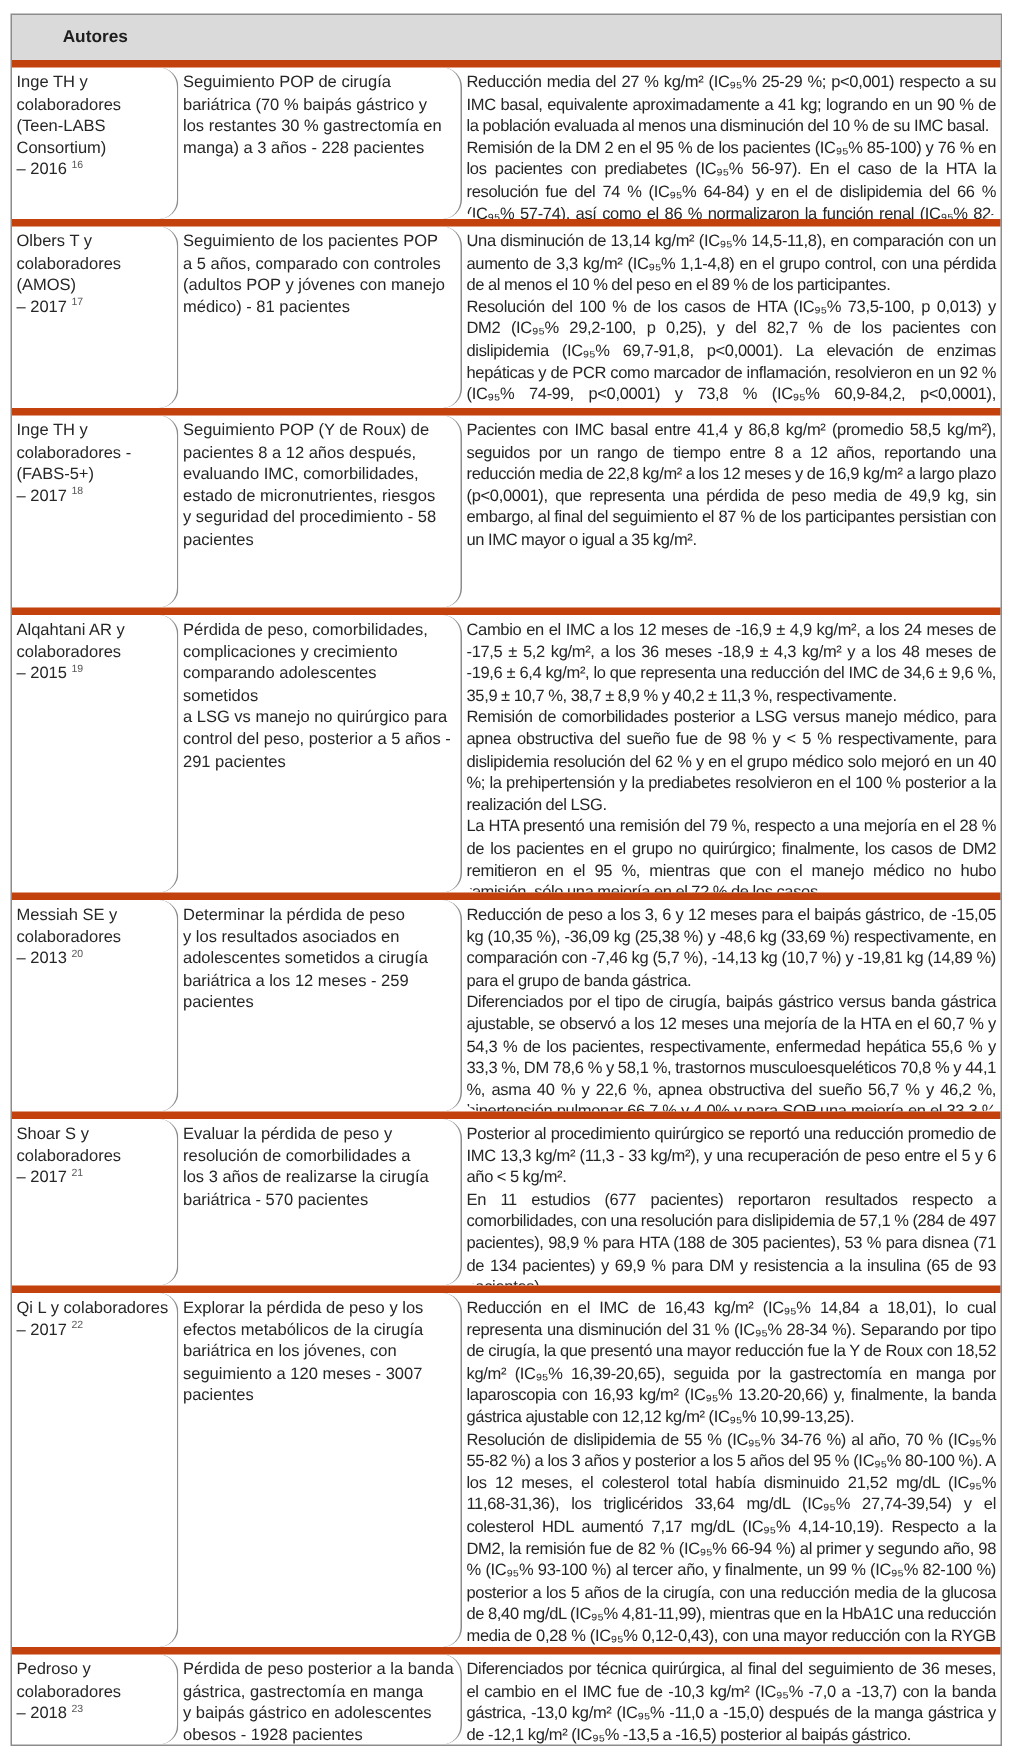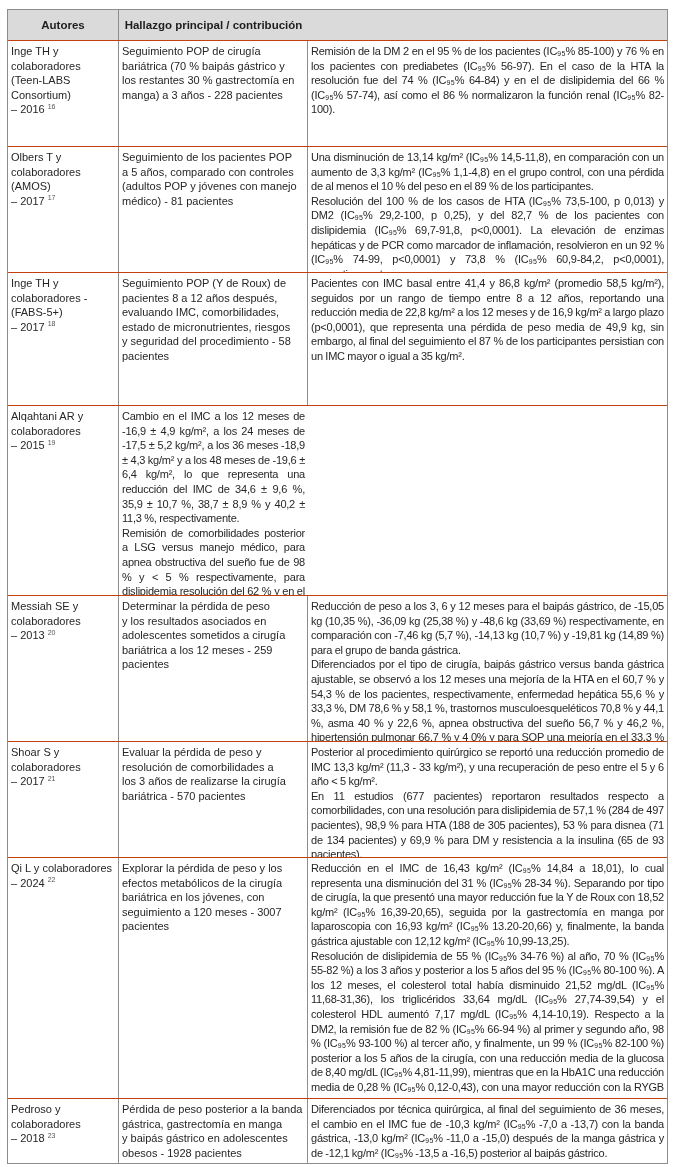--- a/index.html
+++ b/index.html
@@ -19,35 +19,36 @@
       position: absolute;
       left: 7px;
       top: 9px;
       width: 661px;
       border: 1px solid #8c8c8c;
       box-sizing: border-box;
     }
     .row {
       display: grid;
       grid-template-columns: 111px 189px 359px;
-      border-top: 1px solid #c2410c;
+      border-top: 5px solid #c2410c;
       box-sizing: border-box;
       overflow: hidden;
     }
     .row.header {
       border-top: none;
       background: #dadada;
     }
     .cell {
       box-sizing: border-box;
       overflow: hidden;
       border-right: 1px solid #8c8c8c;
       font-size: 11px;
       line-height: 14.6px;
       padding: 3px 3px 2px 3px;
+      border-radius: 13px;
     }
     .cell:last-child {
       border-right: none;
     }
     .header .cell {
       font-weight: bold;
       text-align: center;
       font-size: 11.5px;
       display: flex;
       align-items: center;
@@ -74,34 +75,34 @@
       color: #555;
     }
   </style>
 </head>
 <body>
 
 <div class="table">
 
   <div class="row header" style="height:30px">
     <div class="cell">Autores</div>
-    <div class="cell">Hallazgo principal / contribución</div>
   </div>
 
   <div class="row" style="height:106px">
     <div class="cell c1"><span>Inge TH y
 colaboradores
 (Teen-LABS
 Consortium)
 – 2016</span><span class="ref">16</span></div>
     <div class="cell c2">Seguimiento POP de cirugía
 bariátrica (70 % baipás gástrico y
 los restantes 30 % gastrectomía en
 manga) a 3 años - 228 pacientes</div>
     <div class="cell c3">
+      <p>Reducción media del 27 % kg/m² (IC₉₅% 25-29 %; p&lt;0,001) respecto a su IMC basal, equivalente aproximadamente a 41 kg; logrando en un 90 % de la población evaluada al menos una disminución del 10 % de su IMC basal.</p>
       <p>Remisión de la DM 2 en el 95 % de los pacientes (IC₉₅% 85-100) y 76 % en los pacientes con prediabetes (IC₉₅% 56-97). En el caso de la HTA la resolución fue del 74 % (IC₉₅% 64-84) y en el de dislipidemia del 66 % (IC₉₅% 57-74), así como el 86 % normalizaron la función renal (IC₉₅% 82-100).</p>
     </div>
   </div>
 
   <div class="row" style="height:126px">
     <div class="cell c1"><span>Olbers T y
 colaboradores
 (AMOS)
 – 2017</span><span class="ref">17</span></div>
     <div class="cell c2">Seguimiento de los pacientes POP
@@ -127,20 +128,26 @@
 pacientes</div>
     <div class="cell c3">
       <p>Pacientes con IMC basal entre 41,4 y 86,8 kg/m² (promedio 58,5 kg/m²), seguidos por un rango de tiempo entre 8 a 12 años, reportando una reducción media de 22,8 kg/m² a los 12 meses y de 16,9 kg/m² a largo plazo (p&lt;0,0001), que representa una pérdida de peso media de 49,9 kg, sin embargo, al final del seguimiento el 87 % de los participantes persistian con un IMC mayor o igual a 35 kg/m².</p>
     </div>
   </div>
 
   <div class="row" style="height:190px">
     <div class="cell c1"><span>Alqahtani AR y
 colaboradores
 – 2015</span><span class="ref">19</span></div>
+    <div class="cell c2">Pérdida de peso, comorbilidades,
+complicaciones y crecimiento
+comparando adolescentes sometidos
+a LSG vs manejo no quirúrgico para
+control del peso, posterior a 5 años -
+291 pacientes</div>
     <div class="cell c3">
       <p>Cambio en el IMC a los 12 meses de -16,9 ± 4,9 kg/m², a los 24 meses de -17,5 ± 5,2 kg/m², a los 36 meses -18,9 ± 4,3 kg/m² y a los 48 meses de -19,6 ± 6,4 kg/m², lo que representa una reducción del IMC de 34,6 ± 9,6 %, 35,9 ± 10,7 %, 38,7 ± 8,9 % y 40,2 ± 11,3 %, respectivamente.</p>
       <p>Remisión de comorbilidades posterior a LSG versus manejo médico, para apnea obstructiva del sueño fue de 98 % y &lt; 5 % respectivamente, para dislipidemia resolución del 62 % y en el grupo médico solo mejoró en un 40 %; la prehipertensión y la prediabetes resolvieron en el 100 % posterior a la realización del LSG.</p>
       <p>La HTA presentó una remisión del 79 %, respecto a una mejoría en el 28 % de los pacientes en el grupo no quirúrgico; finalmente, los casos de DM2 remitieron en el 95 %, mientras que con el manejo médico no hubo remisión, sólo una mejoría en el 72 % de los casos.</p>
     </div>
   </div>
 
   <div class="row" style="height:146px">
     <div class="cell c1"><span>Messiah SE y
 colaboradores
@@ -165,21 +172,21 @@
 los 3 años de realizarse la cirugía
 bariátrica - 570 pacientes</div>
     <div class="cell c3">
       <p>Posterior al procedimiento quirúrgico se reportó una reducción promedio de IMC 13,3 kg/m² (11,3 - 33 kg/m²), y una recuperación de peso entre el 5 y 6 año &lt; 5 kg/m².</p>
       <p>En 11 estudios (677 pacientes) reportaron resultados respecto a comorbilidades, con una resolución para dislipidemia de 57,1 % (284 de 497 pacientes), 98,9 % para HTA (188 de 305 pacientes), 53 % para disnea (71 de 134 pacientes) y 69,9 % para DM y resistencia a la insulina (65 de 93 pacientes).</p>
     </div>
   </div>
 
   <div class="row" style="height:241px">
     <div class="cell c1"><span>Qi L y colaboradores
-– 2024</span><span class="ref">22</span></div>
+– 2017</span><span class="ref">22</span></div>
     <div class="cell c2">Explorar la pérdida de peso y los
 efectos metabólicos de la cirugía
 bariátrica en los jóvenes, con
 seguimiento a 120 meses - 3007
 pacientes</div>
     <div class="cell c3">
       <p>Reducción en el IMC de 16,43 kg/m² (IC₉₅% 14,84 a 18,01), lo cual representa una disminución del 31 % (IC₉₅% 28-34 %). Separando por tipo de cirugía, la que presentó una mayor reducción fue la Y de Roux con 18,52 kg/m² (IC₉₅% 16,39-20,65), seguida por la gastrectomía en manga por laparoscopia con 16,93 kg/m² (IC₉₅% 13.20-20,66) y, finalmente, la banda gástrica ajustable con 12,12 kg/m² (IC₉₅% 10,99-13,25).</p>
       <p>Resolución de dislipidemia de 55 % (IC₉₅% 34-76 %) al año, 70 % (IC₉₅% 55-82 %) a los 3 años y posterior a los 5 años del 95 % (IC₉₅% 80-100 %). A los 12 meses, el colesterol total había disminuido 21,52 mg/dL (IC₉₅% 11,68-31,36), los triglicéridos 33,64 mg/dL (IC₉₅% 27,74-39,54) y el colesterol HDL aumentó 7,17 mg/dL (IC₉₅% 4,14-10,19). Respecto a la DM2, la remisión fue de 82 % (IC₉₅% 66-94 %) al primer y segundo año, 98 % (IC₉₅% 93-100 %) al tercer año, y finalmente, un 99 % (IC₉₅% 82-100 %) posterior a los 5 años de la cirugía, con una reducción media de la glucosa de 8,40 mg/dL (IC₉₅% 4,81-11,99), mientras que en la HbA1C una reducción media de 0,28 % (IC₉₅% 0,12-0,43), con una mayor reducción con la RYGB 0,43 % (IC₉₅% 0,16-0,70).</p>
     </div>
   </div>

